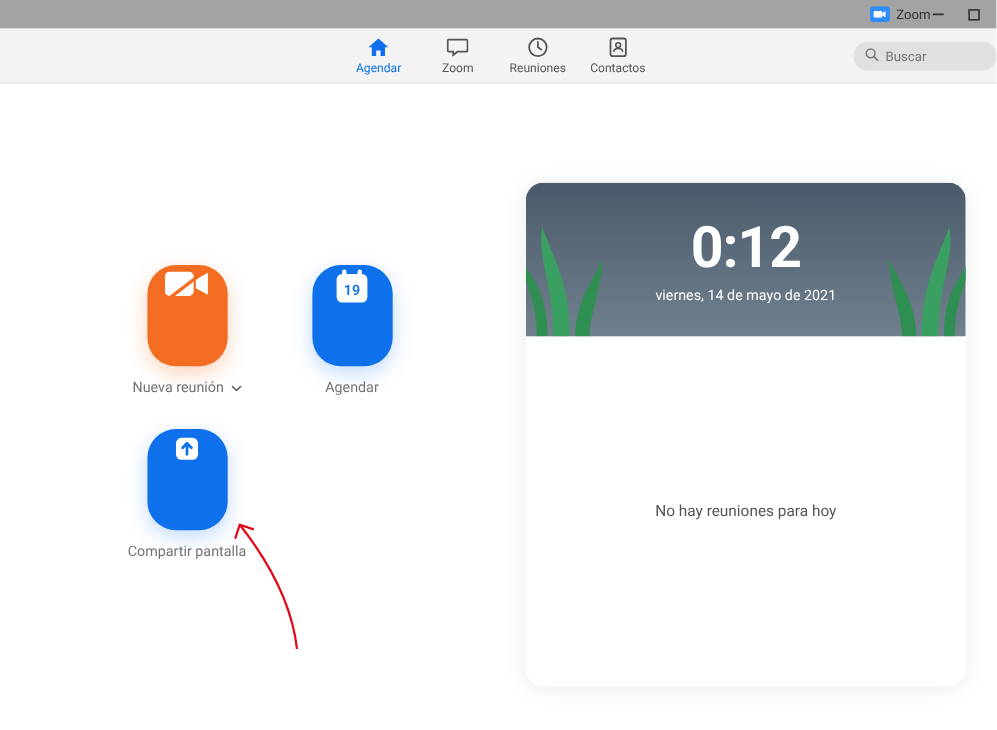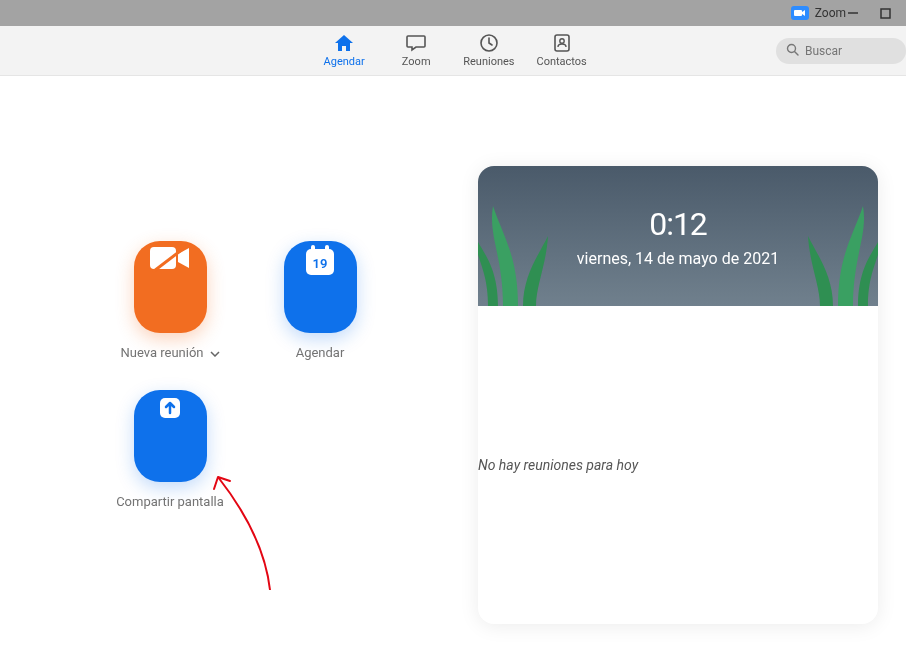--- a/index.html
+++ b/index.html
@@ -191,35 +191,34 @@
       background: linear-gradient(180deg, #4a5a6a 0%, #70808d 100%);
     }
     .plant {
       position: absolute;
       bottom: 0;
     }
     .plant.left-plant { left: -10px; }
     .plant.right-plant { right: -10px; }
     .cal-time {
       position: relative;
-      font-size: 32px;
-      font-weight: 400;
+      font-size: 52px;
+      font-weight: 700;
       letter-spacing: -1px;
     }
     .cal-date {
       position: relative;
-      font-size: 16px;
+      font-size: 13px;
       margin-top: 6px;
     }
     .calendar-body {
       flex: 1;
       display: flex;
       align-items: center;
-      justify-content: flex-start;
-      font-style: italic;
+      justify-content: center;
     }
     .no-meetings {
       font-size: 14px;
       color: #555;
     }
     .red-arrow {
       position: absolute;
       left: 210px;
       top: 465px;
       pointer-events: none;

